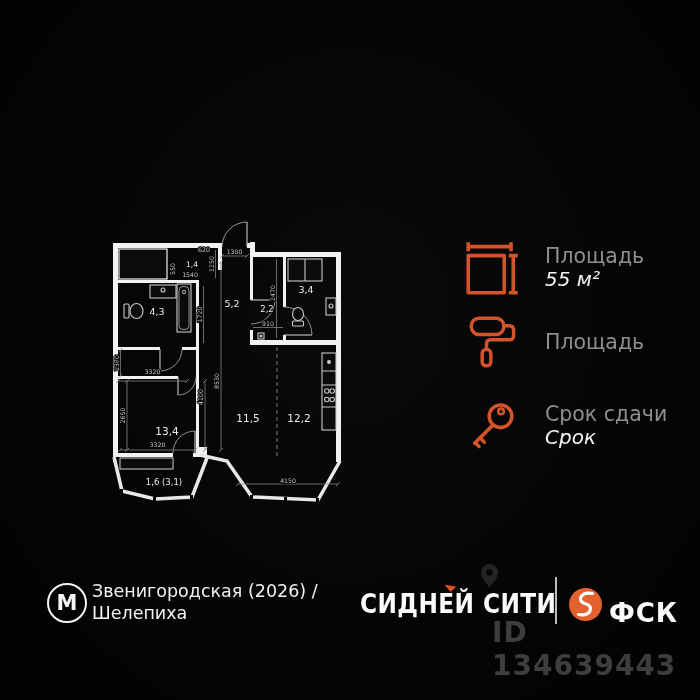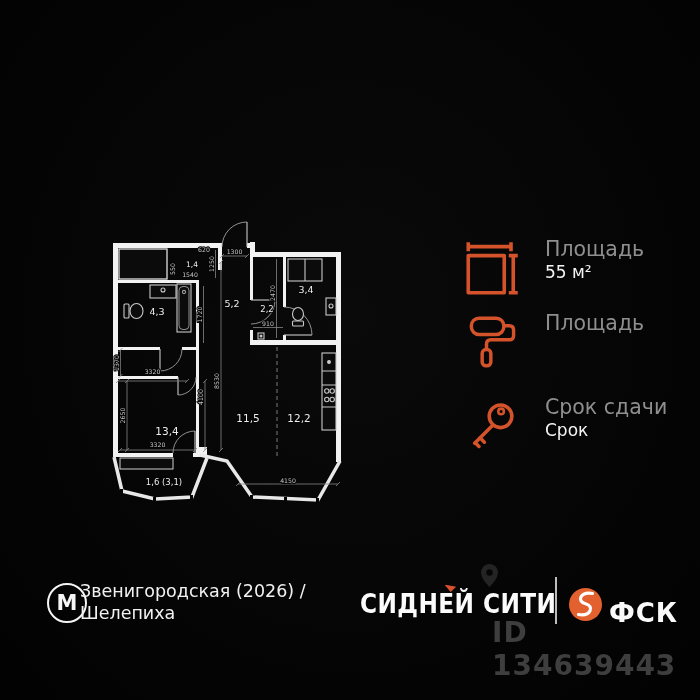--- a/index.html
+++ b/index.html
@@ -7,29 +7,29 @@
     position:relative;width:700px;height:700px;overflow:hidden;
     background:radial-gradient(ellipse at 50% 45%, #0a0a0a 0%, #050505 60%, #020202 100%);
     font-family:"DejaVu Sans","Liberation Sans",sans-serif;
   }
   
   .plan{position:absolute;left:100px;top:195px;width:250px;height:335px;}
   .plan text{font-family:"DejaVu Sans","Liberation Sans",sans-serif;}
   .plan .room{fill:#ededed;paint-order:stroke;stroke:#060606;stroke-width:1.5px;text-anchor:middle;}
   .plan .dim{fill:#c6c6c6;font-size:6.2px;paint-order:stroke;stroke:#060606;stroke-width:2.2px;text-anchor:middle;}
   
-  .info-item{position:absolute;left:462px;display:flex;gap:21px;align-items:flex-start;}
+  .info-item{position:absolute;left:462px;display:flex;gap:21px;align-items:center;}
   .icon-box{width:62px;height:60px;display:flex;align-items:center;justify-content:center;flex:0 0 62px;}
   .info-label{color:#8f8f8f;font-size:20.5px;line-height:23px;}
-  .info-value{color:#f3f3f3;font-size:17px;line-height:23px;margin-top:0;}
+  .info-value{color:#f3f3f3;font-size:20px;line-height:23px;margin-top:0;font-style:italic;}
   
   .metro{position:absolute;left:47px;top:583px;width:36px;height:36px;border:2.6px solid #f5f5f5;
          border-radius:50%;display:flex;align-items:center;justify-content:center;
          color:#f5f5f5;font-size:21px;font-weight:bold;}
-  .location{position:absolute;left:80px;top:581px;color:#f1f1f1;font-size:17.5px;line-height:21.5px;}
+  .location{position:absolute;left:92px;top:581px;color:#f1f1f1;font-size:17.5px;line-height:21.5px;}
   .brand{position:absolute;left:360px;top:588px;color:#fbfbfb;font-size:27px;font-weight:800;
          letter-spacing:.5px;white-space:nowrap;transform:scaleX(.86);transform-origin:left top;z-index:3;}
   .breve{position:absolute;left:444px;top:585px;width:12px;height:7px;background:#d9502c;
          clip-path:polygon(0 0,100% 15%,58% 100%);transform:rotate(6deg);z-index:4;}
   .divider{position:absolute;left:555px;top:577px;width:2px;height:47px;background:#bdbdbd;z-index:3;}
   .fsk-circle{position:absolute;left:569px;top:588px;width:33px;height:33px;z-index:3;}
   .fsk-name{position:absolute;left:609px;top:590px;color:#fafafa;font-size:26px;font-weight:800;letter-spacing:1px;z-index:3;margin-top:8px;}
   .listing-id{position:absolute;left:492px;top:616px;color:#3e3e3e;font-size:28px;font-weight:700;letter-spacing:1px;z-index:1;}
   .pin{position:absolute;left:481px;top:564px;z-index:1;}
 </style>

